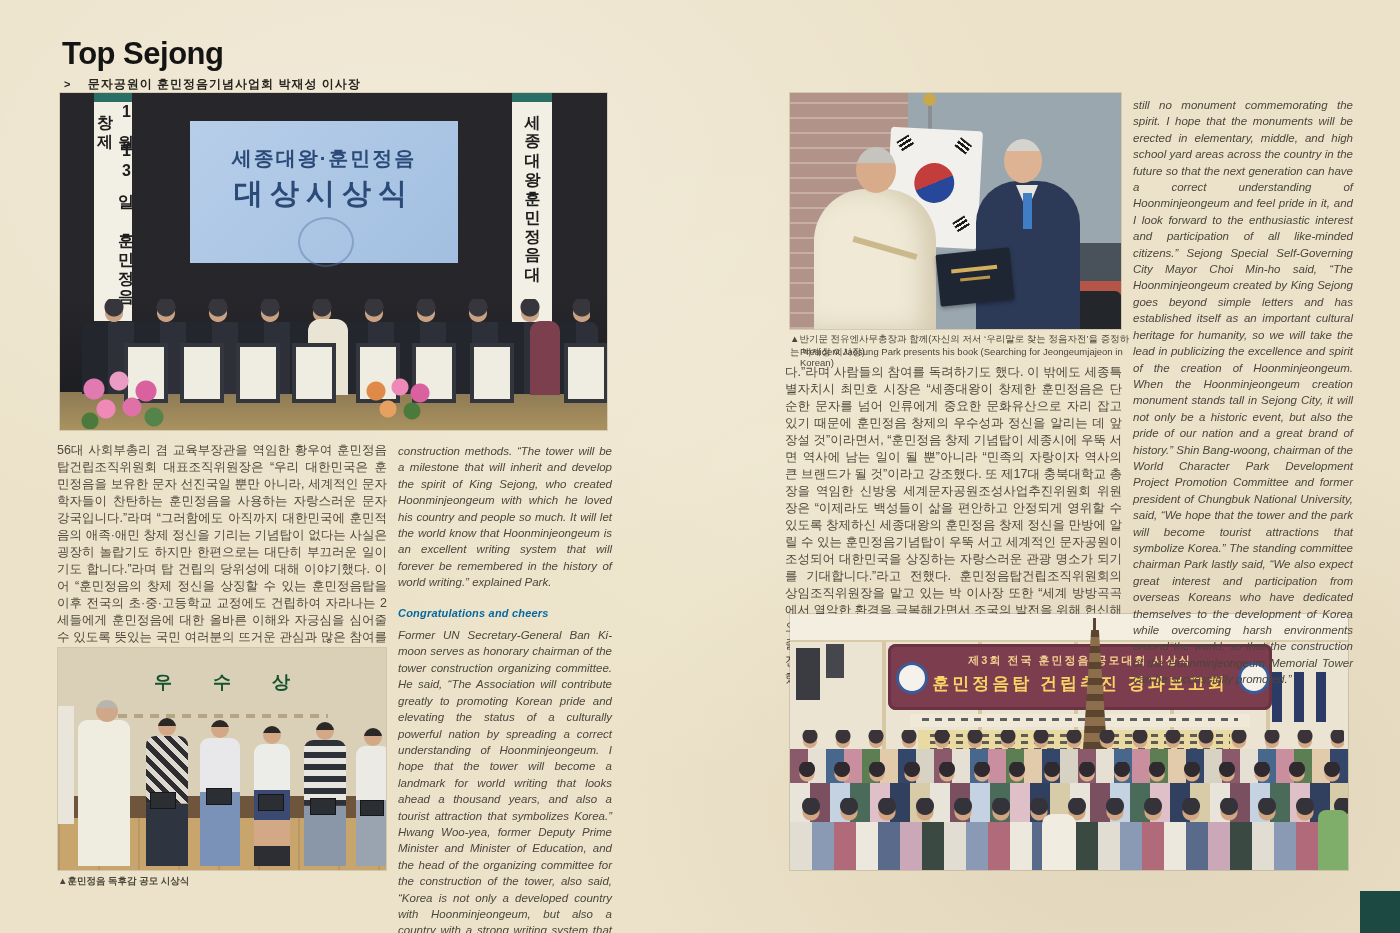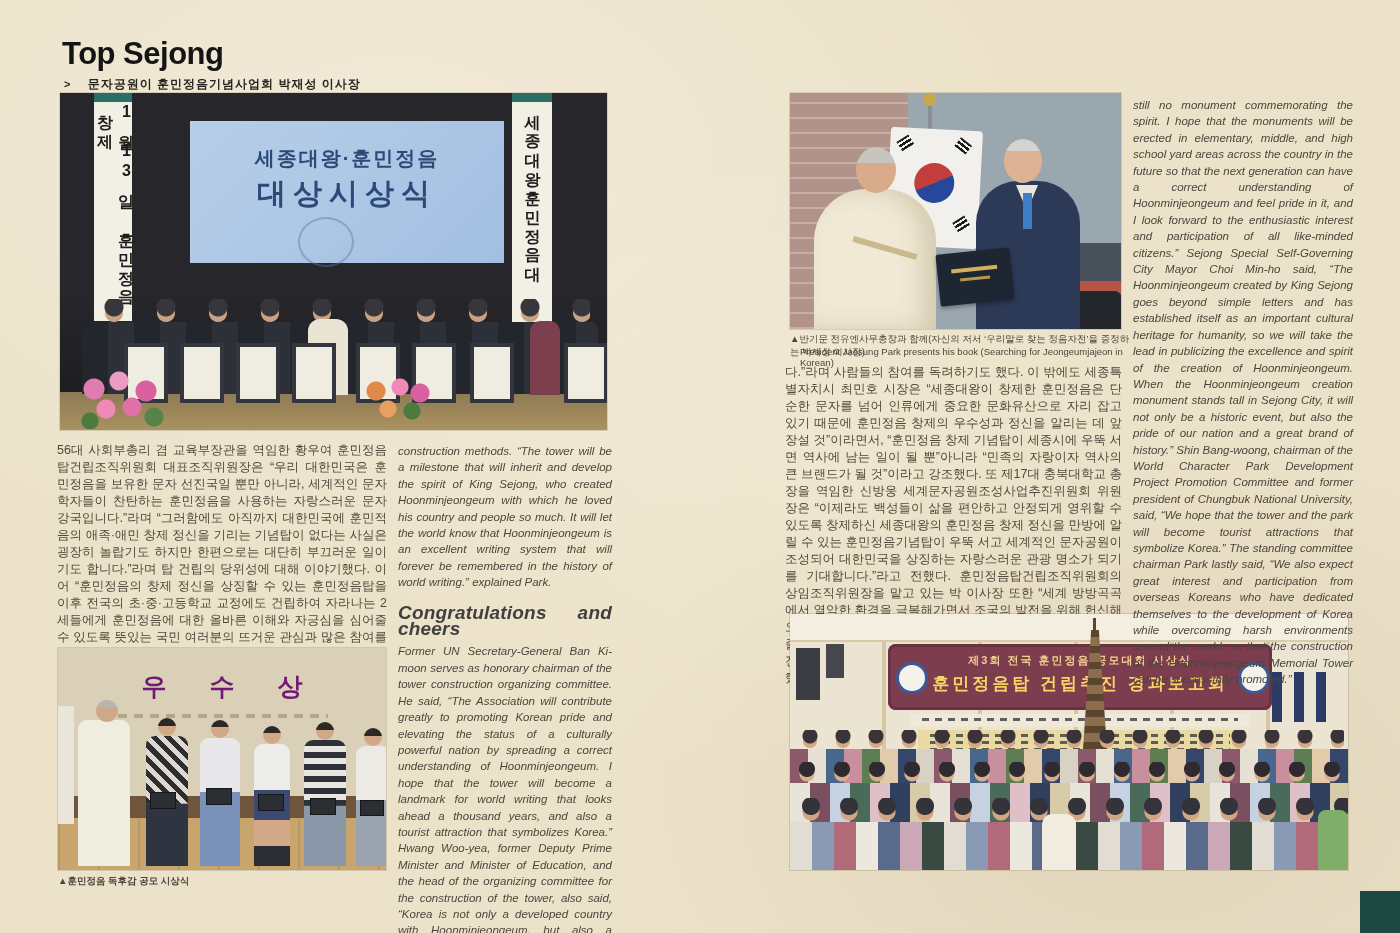--- a/index.html
+++ b/index.html
@@ -18,31 +18,31 @@
   .title { left:62px; top:36px; font-size:31px; font-weight:bold; letter-spacing:-0.5px; color:#141414; }
   .byline { left:64px; top:76px; font-size:12px; font-weight:bold; color:#26241e; letter-spacing:1px; }
   .byline .marker { margin-right:12px; font-size:11px; }
 
   
   .ko { font-size:12.5px; line-height:17px; color:#4e483c; text-align:justify; }
   .ko p { margin:0; }
   .ko p + p { text-indent:6px; }
   .en { font-size:11.5px; line-height:16.4px; color:#4b463c; text-align:justify;font-style:italic; }
   .en p { margin:0; }
-  .col-heading { color:#404040; font-weight:bold; font-size:19px; letter-spacing:.2px; }
+  .col-heading { color:#0369a1; font-weight:bold; font-size:11px; letter-spacing:.2px; }
   .cap { font-size:9.5px; color:#4b463c; }
 
   
   .photo { position:absolute; overflow:hidden; box-shadow:0 0 0 1px rgba(90,75,45,.18); }
   .photo * { position:absolute; }
 
   
   .p1 { left:60px; top:93px; width:547px; height:337px; background:linear-gradient(#26262b 0 60%, #1a1b1f); }
   .p1-floor { left:0; right:0; bottom:0; height:38px; background:linear-gradient(#8d7a55, #aa925f); }
-  .p1-screen { left:130px; top:28px; width:314px; height:142px; background:linear-gradient(135deg,#b7cee9,#a2bfe1); }
+  .p1-screen { left:130px; top:28px; width:268px; height:142px; background:linear-gradient(135deg,#b7cee9,#a2bfe1); }
   .p1-screen .l1 { position:static; display:block; margin-top:24px; text-align:center; font-weight:bold; font-size:20px; color:#2c4a78; letter-spacing:2px; }
   .p1-screen .l2 { position:static; display:block; text-align:center; font-weight:bold; font-size:29px; color:#2c4a78; letter-spacing:7px; margin-top:2px; }
   .p1-seal { left:238px; top:124px; width:52px; height:46px; border:2px solid rgba(90,120,170,.45); border-radius:50%; }
   .p1-banner { background:#f2efe5; }
   .p1-banner-l { left:34px; top:0; width:38px; height:228px; }
   .p1-banner-r { left:452px; top:0; width:40px; height:272px; }
   .p1-banner .vtext { position:static; display:block; margin:10px auto 0; writing-mode:vertical-rl; text-orientation:upright; font-weight:bold; font-size:16px; color:#1d1d1d; letter-spacing:3px; }
   .p1-teal { height:9px; background:#2b6e66; }
   .p1-heads { left:28px; top:206px; width:502px; height:28px; background-repeat:repeat-x; background-size:52px 28px;
     background-image:
@@ -66,21 +66,21 @@
   .p1-fl2 { left:300px; top:284px; width:76px; height:52px;
     background-image:
       radial-gradient(circle at 16px 14px, #e08a4a 9px, rgba(0,0,0,0) 10px),
       radial-gradient(circle at 40px 10px, #ef8ab8 8px, rgba(0,0,0,0) 9px),
       radial-gradient(circle at 60px 16px, #d9619f 9px, rgba(0,0,0,0) 10px),
       radial-gradient(circle at 28px 32px, #e8a060 8px, rgba(0,0,0,0) 9px),
       radial-gradient(circle at 52px 34px, #4c7a3c 8px, rgba(0,0,0,0) 9px); }
 
   
   .p2 { left:58px; top:648px; width:328px; height:222px; background:#dad0b7; }
-  .p2-screen-text { left:0; top:22px; width:100%; text-align:center; font-size:25px; font-weight:bold; color:#701a75; letter-spacing:18px; text-indent:18px; }
+  .p2-screen-text { left:0; top:22px; width:100%; text-align:center; font-size:18px; font-weight:bold; color:#14532d; letter-spacing:18px; text-indent:18px; }
   .p2-subline { left:60px; top:66px; width:210px; height:4px; background:repeating-linear-gradient(90deg, rgba(150,130,90,.55) 0 9px, rgba(0,0,0,0) 9px 16px); }
   .p2-stage { left:0; top:148px; width:100%; height:22px; background:#6f553c; }
   .p2-floor { left:0; top:170px; width:100%; height:52px;
     background:repeating-linear-gradient(90deg, rgba(0,0,0,.08) 0 2px, rgba(0,0,0,0) 2px 40px), #c9a56e; }
   .p2-flag { left:0; top:58px; width:16px; height:118px; background:#e9e5da; }
   .st-fig { border-radius:9px 9px 0 0; }
   .st-head { width:18px; height:18px; border-radius:50%; }
   .st-folder { background:#2b2e33; border:1px solid #15171a; }
 
   

